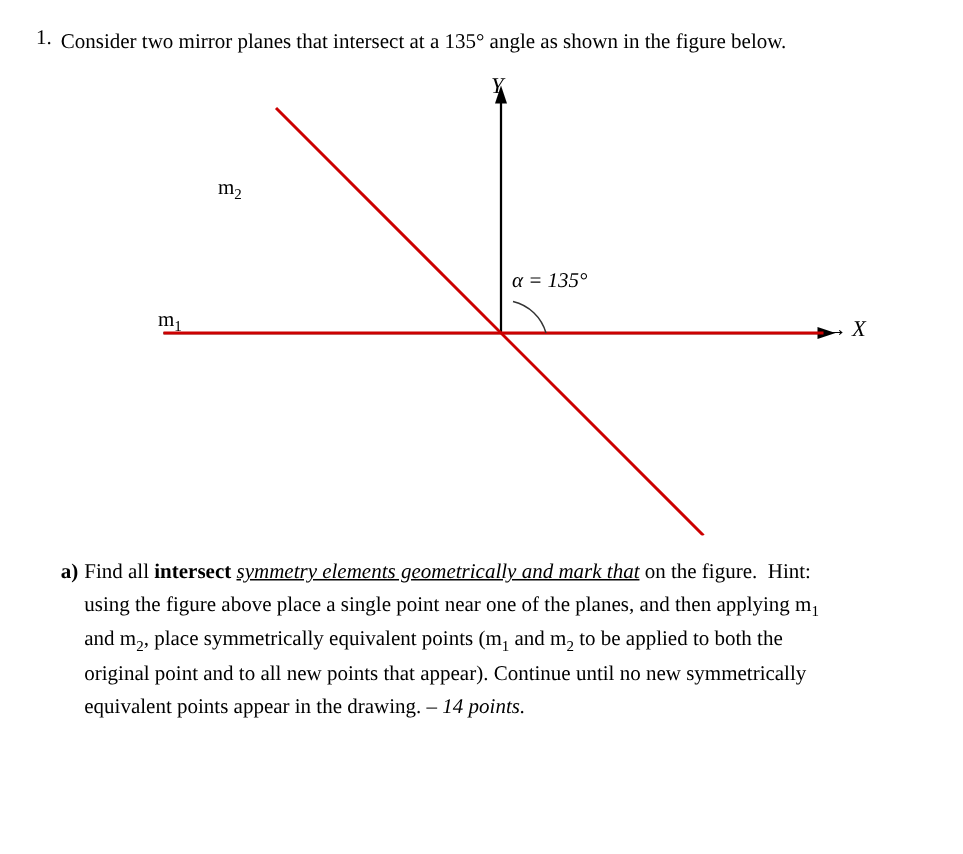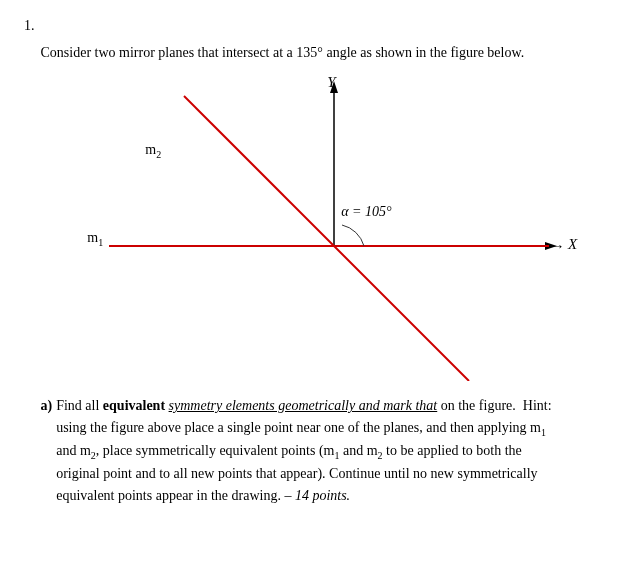--- a/index.html
+++ b/index.html
@@ -13,21 +13,20 @@
       padding: 18px 24px 18px 24px;
     }
     .question-number {
       display: flex;
       align-items: flex-start;
       gap: 6px;
     }
     .question-text {
       flex: 1;
       line-height: 1.5;
-      margin-top: 24px;
     }
     .figure-container {
       position: relative;
       width: 500px;
       height: 310px;
       margin: 8px auto 0 auto;
     }
     .figure-container svg {
       position: absolute;
       top: 0; left: 0;
@@ -49,21 +48,21 @@
     .m2-label {
       position: absolute;
       top: 68px;
       left: 66px;
       font-size: 14px;
       text-align: right;
     }
     .m1-label {
       position: absolute;
       top: 156px;
-      left: 8px;
+      left: 26px;
       font-size: 14px;
     }
     .alpha-label {
       position: absolute;
       top: 130px;
       left: 262px;
       font-size: 14px;
       font-style: italic;
     }
     sub { font-size: 10px; vertical-align: sub; }
@@ -116,30 +115,30 @@
       <div class="axis-label-x">
         <span style="font-size:14px;">→ </span><span>X</span>
       </div>
       <div class="m2-label">
         <span>m</span><sub>2</sub>
       </div>
       <div class="m1-label">
         <span>m</span><sub>1</sub>
       </div>
       <div class="alpha-label">
-        <span>α = 105°</span>
+        <span>α = 135°</span>
       </div>
     </div>
 
     
     <div class="part-a">
       <div class="part-a-text">
         <span class="part-label">a)</span>
         <div class="part-a-content">
-          <span>Find all <span class="bold">equivalent</span> <span class="italic underline">symmetry elements geometrically and mark that</span> on the figure.&nbsp; Hint:
+          <span>Find all <span class="bold">intersect</span> <span class="italic underline">symmetry elements geometrically and mark that</span> on the figure.&nbsp; Hint:
           <br>using the figure above place a single point near one of the planes, and then applying m<sub>1</sub>
           <br><span>and</span> m<sub>2</sub>, place symmetrically equivalent points (m<sub>1</sub> and m<sub>2</sub> to be applied to both the
           <br>original point and to all new points that appear). Continue until no new symmetrically
           <br>equivalent points appear in the drawing. <span class="italic">– 14 points.</span></span>
         </div>
       </div>
     </div>
 
   </div>
 </div>

